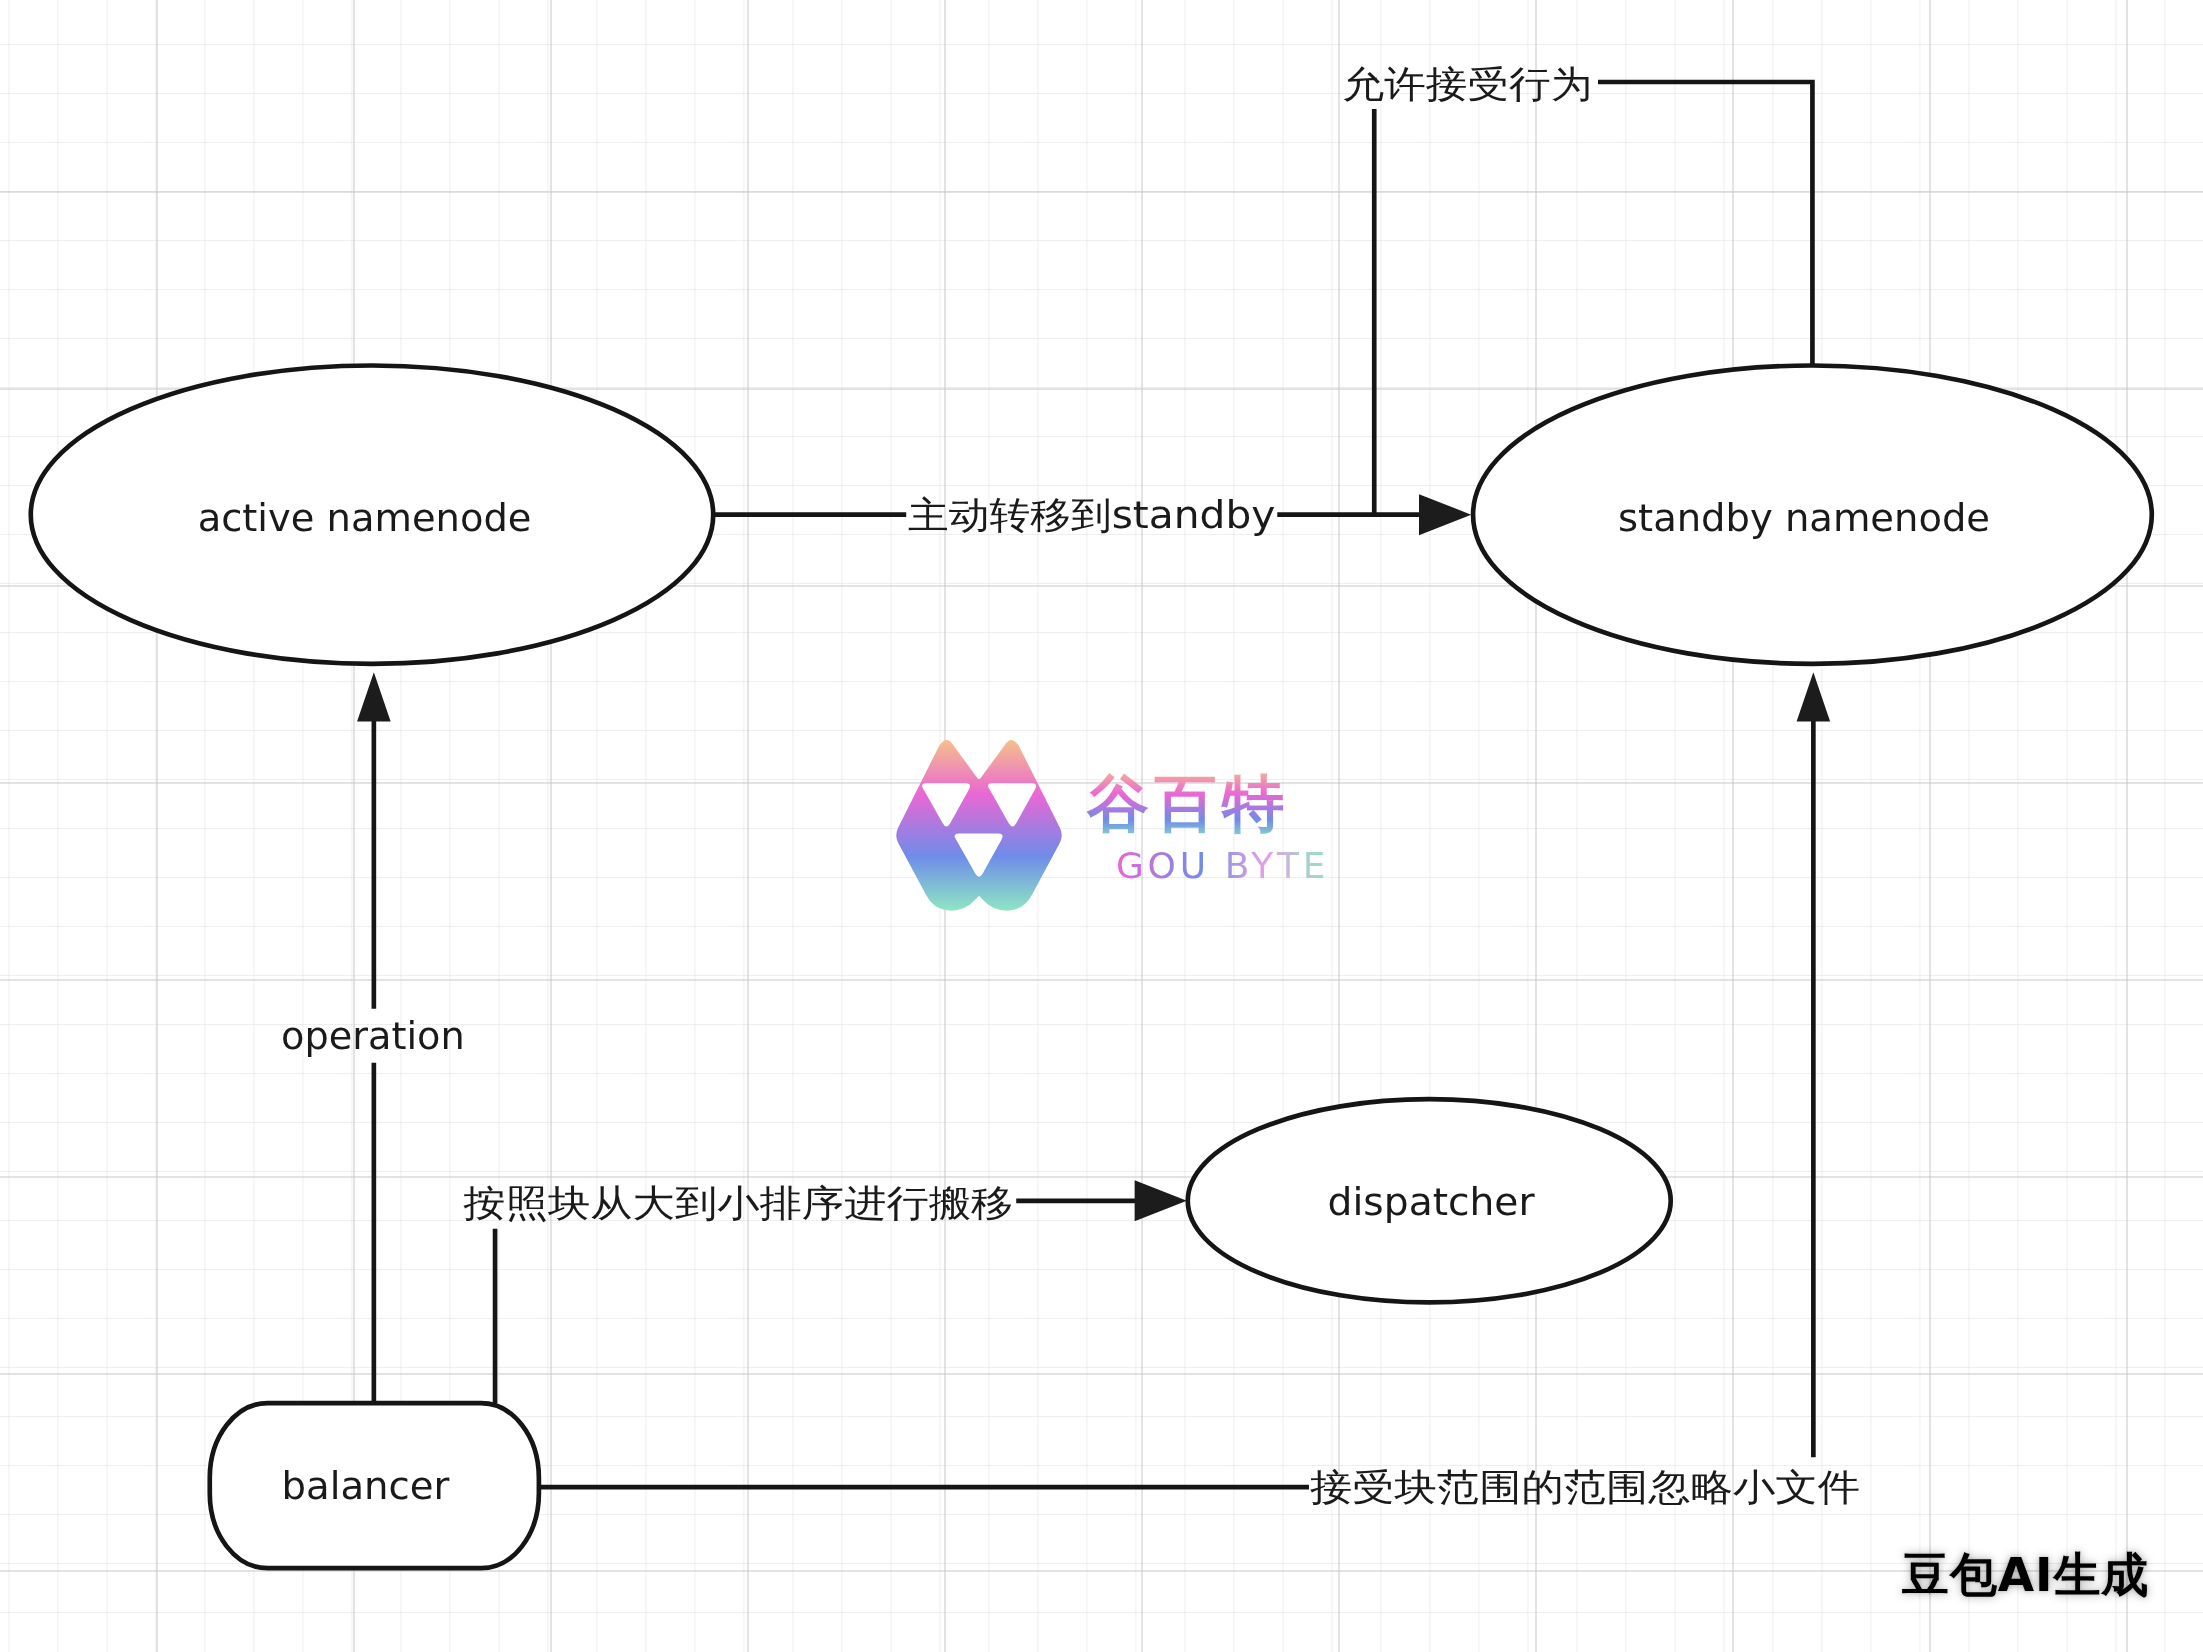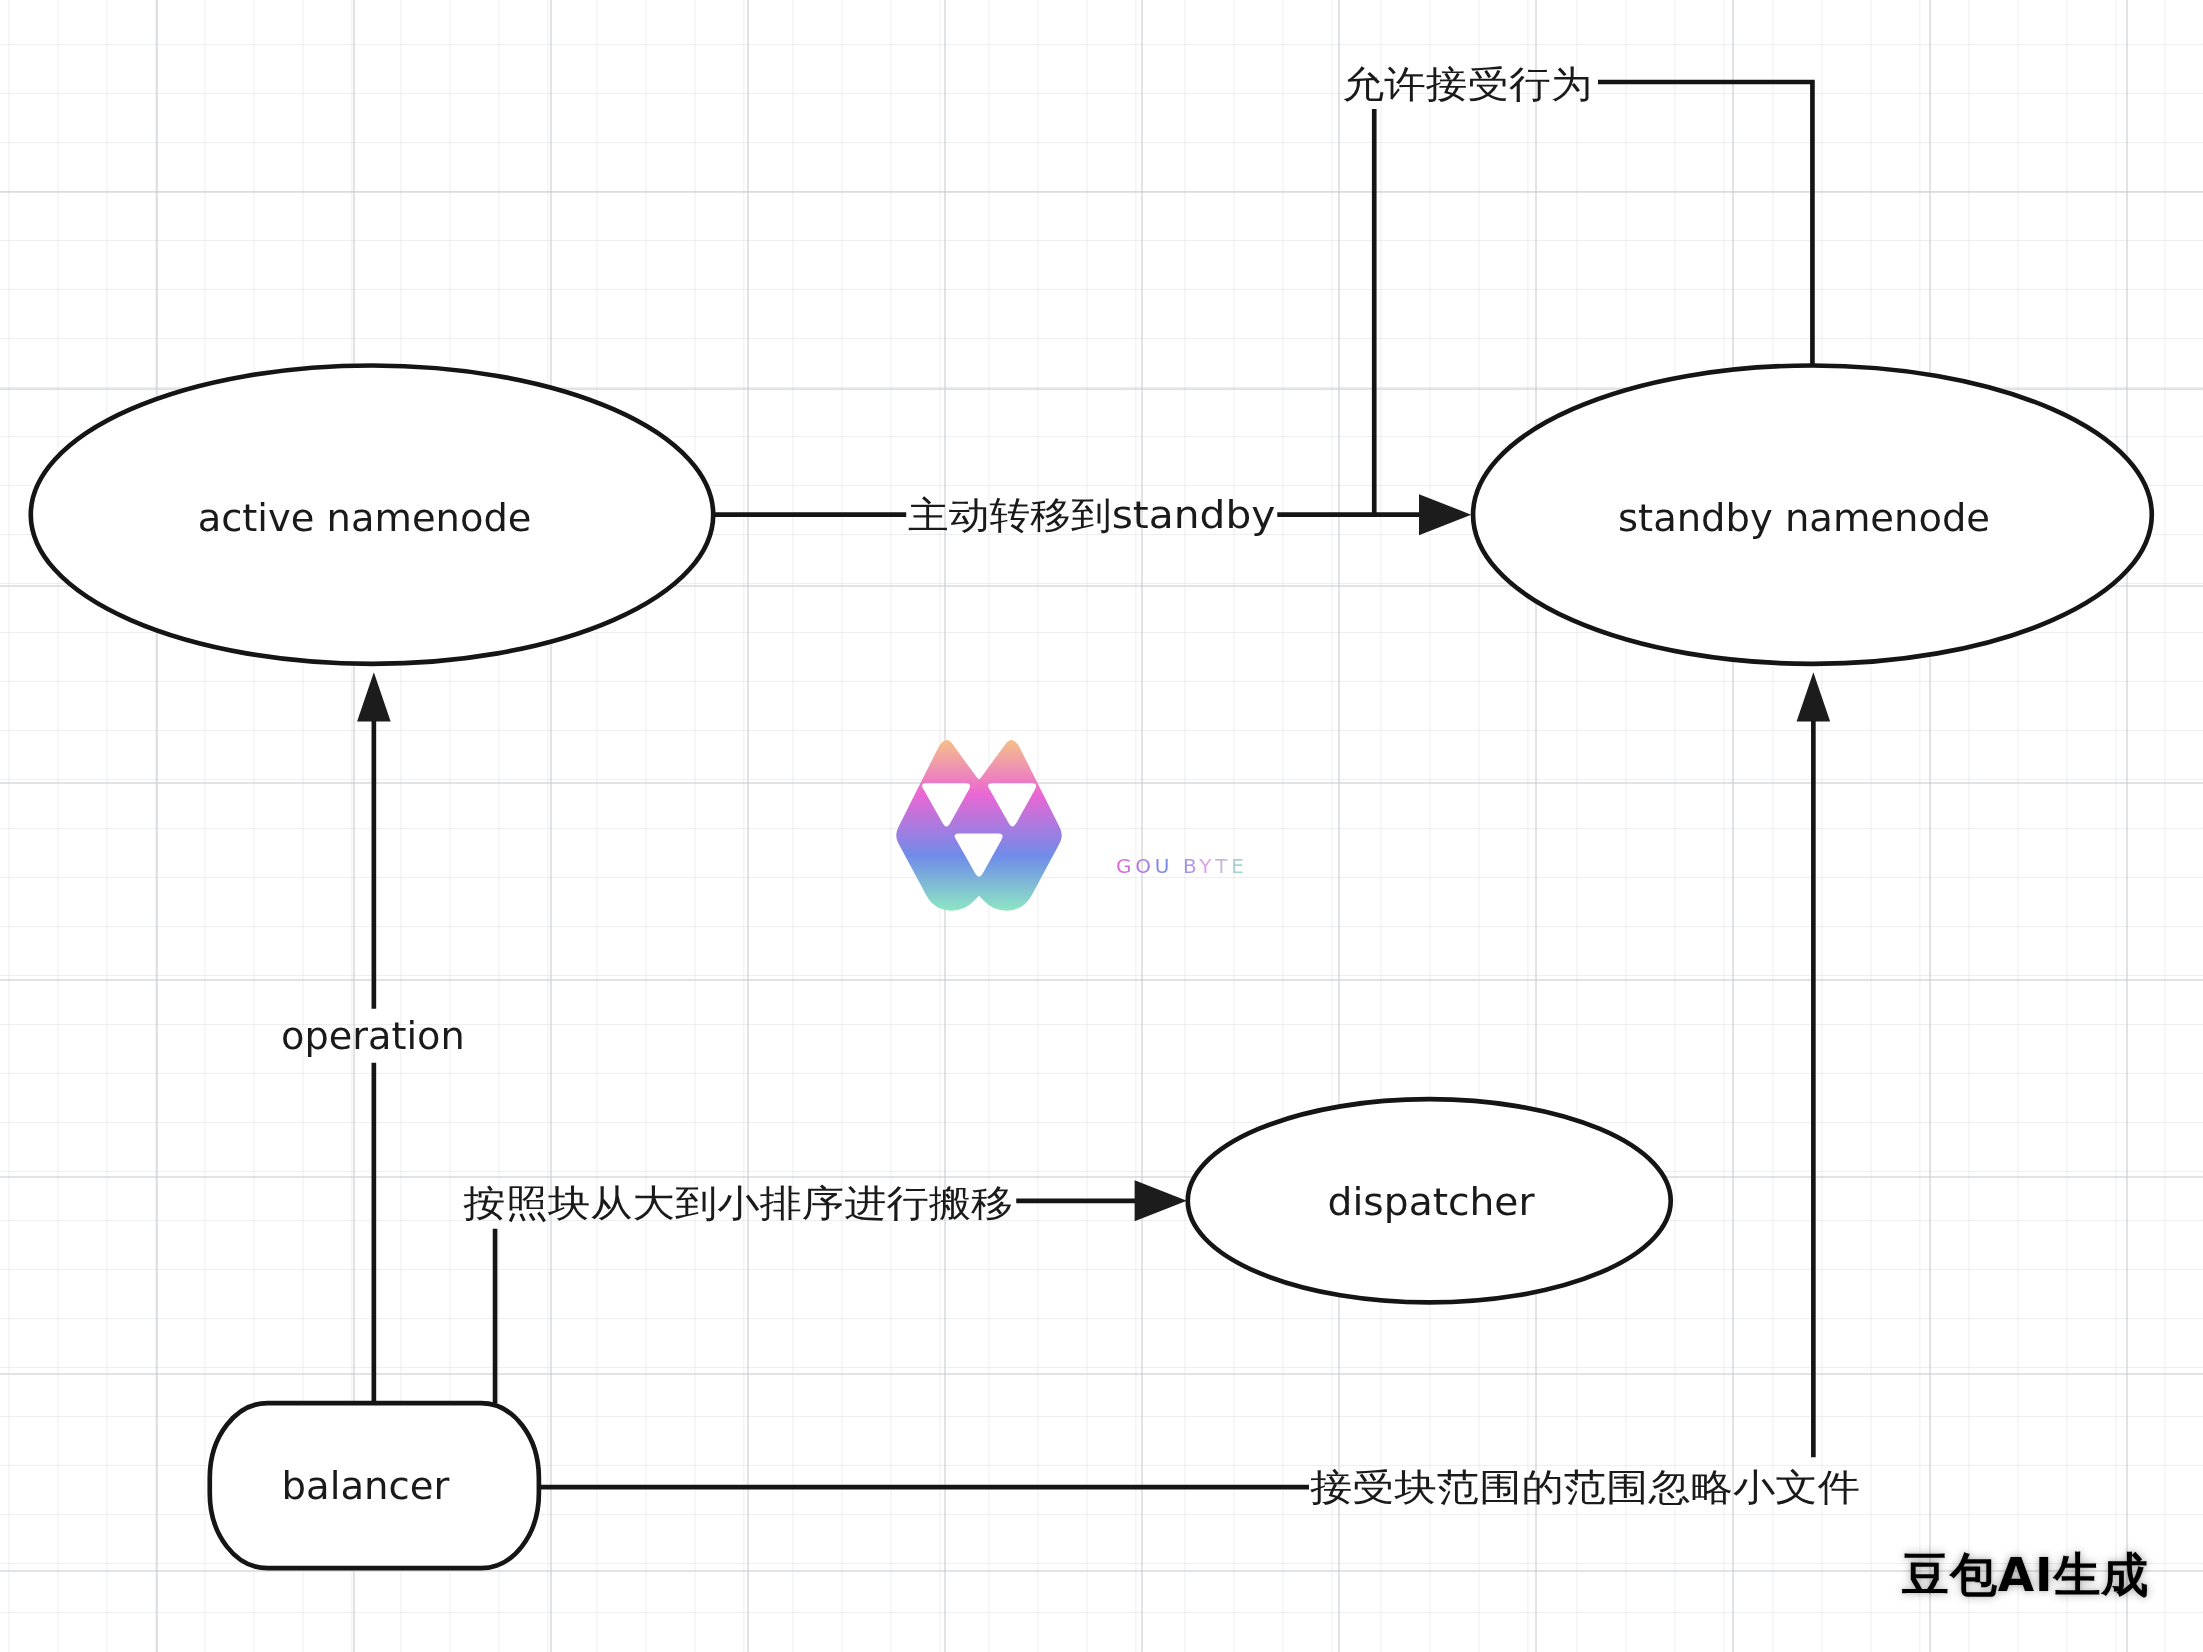--- a/index.html
+++ b/index.html
@@ -33,21 +33,21 @@
     position: absolute; left: 201px; top: 26px;
     font-family: "DejaVu Sans", sans-serif; font-weight: bold;
     font-size: 62px; letter-spacing: 5.6px; line-height: 75px;
     background: linear-gradient(to bottom, #f6c08a 0%, #e967d4 38%, #6f8ce9 72%, #8ee6c2 100%);
     -webkit-background-clip: text; background-clip: text; color: transparent;
     white-space: nowrap;
   }
   .logo-en {
     position: absolute; left: 230px; top: 111px;
     font-family: "DejaVu Sans", sans-serif;
-    font-size: 20px; letter-spacing: 3.7px; line-height: 30px;
+    font-size: 36px; letter-spacing: 3.7px; line-height: 30px;
     background: linear-gradient(to right, #e967d4 0%, #6f8ce9 40%, #e4a0e8 70%, #8ee6c2 100%);
     -webkit-background-clip: text; background-clip: text; color: transparent;
     white-space: nowrap;
   }
   .watermark {
     position: absolute; left: 1902px; top: 1544px;
     font-family: "DejaVu Sans", sans-serif; font-weight: bold;
     font-size: 47px; letter-spacing: 0.9px; color: #000000;
     text-shadow: 0 0 9.3px rgba(0,0,0,0.35), 0 0 2.8px rgba(0,0,0,0.15);
     white-space: nowrap;
@@ -121,17 +121,18 @@
         <stop offset="0.32" stop-color="#e967d4"></stop>
         <stop offset="0.68" stop-color="#6f8ce9"></stop>
         <stop offset="1" stop-color="#8ee6c2"></stop>
       </linearGradient>
     </defs>
     <path d="M63,0 Q68,-2 73,6 L98,40 Q100,43 102,40 L127,6 Q132,-2 137,0 Q141,2 144,8 L187,94 Q191,102 187,110 L157,166 Q148,183 130,183 Q115,183 105,172 L100,167 L95,172 Q85,183 70,183 Q52,183 43,166 L13,110 Q9,102 13,94 L56,8 Q59,2 63,0 Z" fill="url(#lg)"></path>
     <path d="M40,52 Q36,46 44,46 L86,46 Q93,46 89,53 L69,89 Q65,96 61,89 Z" fill="#ffffff"></path>
     <path d="M111,52 Q107,46 115,46 L157,46 Q164,46 160,53 L140,89 Q136,96 132,89 Z" fill="#ffffff"></path>
     <path d="M75,106 Q71,100 79,100 L121,100 Q128,100 124,107 L104,143 Q100,150 96,143 Z" fill="#ffffff"></path>
   </svg>
+  <div class="logo-cn">谷百特</div>
   <div class="logo-en">GOU BYTE</div>
 </div>
 
 <div class="watermark">豆包AI生成</div>
 
 
 </body></html>

